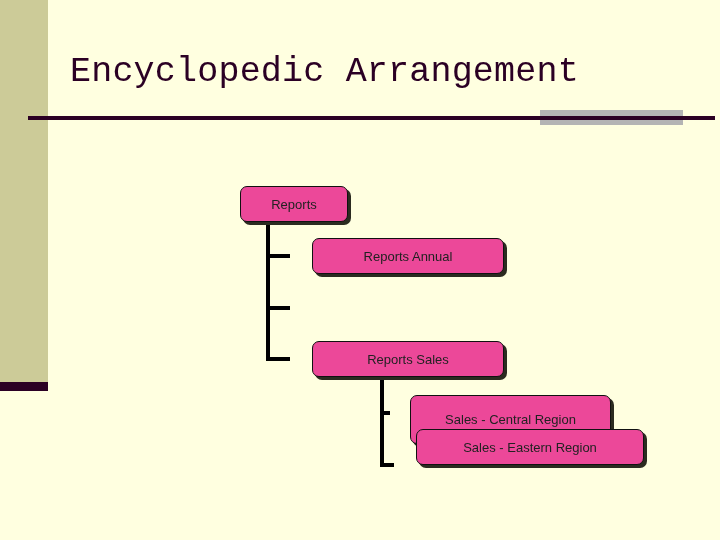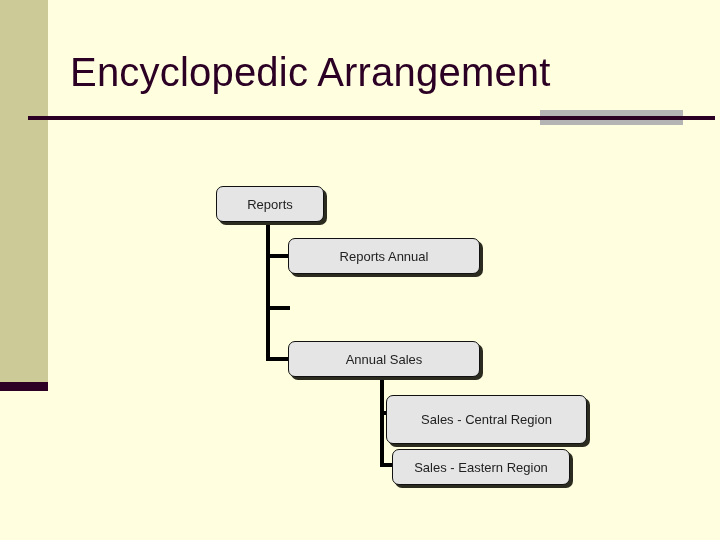--- a/index.html
+++ b/index.html
@@ -39,22 +39,22 @@
     height: 9px;
     background: #2B0024;
   }
 
   
   .slide-title {
     position: absolute;
     left: 70px;
     top: 50px;
     width: 620px;
-    font-family: Liberation Sans, sans-serif;
-    font-size: 40px;
+    font-family: Liberation Mono, monospace;
+    font-size: 35px;
     line-height: 44px;
     color: #2B0024;
     letter-spacing: 0.2px;
     white-space: nowrap;
   }
 
   
   .title-gray-block {
     position: absolute;
     left: 540px;
@@ -77,33 +77,34 @@
     position: absolute;
     left: 0;
     top: 0;
     width: 720px;
     height: 540px;
   }
 
   .node {
     position: absolute;
     box-sizing: border-box;
-    background: #e5e5e5;
+    background: #ec4899;
     border: 1px solid #111111;
     border-radius: 7px;
     color: #222222;
     font-family: "Liberation Sans", sans-serif;
     font-size: 13px;
     display: flex;
     align-items: center;
     justify-content: center;
     text-align: center;
     box-shadow: 3px 3px 0 -1px rgba(0,0,0,0.0),
                 3px 3px 0 0px #2b2b20;
     white-space: nowrap;
+    margin-left: 24px;
   }
   
   .node::after {
     content: "";
     position: absolute;
     left: 3px;
     top: 3px;
     right: -3px;
     bottom: -3px;
     border: 1px solid #111111;
@@ -116,21 +117,21 @@
     position: absolute;
     background: #000000;
   }
 
   
   .node-reports          { left: 216px; top: 186px; width: 108px; height: 36px; }
   .node-annual           { left: 288px; top: 238px; width: 192px; height: 36px; text-align: center; }
   .node-quarterly        { left: 288px; top: 290px; width: 192px; height: 36px; }
   .node-sales            { left: 288px; top: 341px; width: 192px; height: 36px; }
   .node-central          { left: 386px; top: 395px; width: 201px; height: 49px; }
-  .node-eastern          { left: 392px; top: 449px; width: 178px; height: 36px; }
+  .node-eastern          { left: 392px; top: 429px; width: 228px; height: 36px; }
 </style>
 </head>
 <body>
 
 <div id="slide">
 
   <div class="side-band"></div>
   <div class="side-band-foot"></div>
 
   <div class="slide-title">Encyclopedic Arrangement</div>
@@ -147,20 +148,20 @@
 
     <div class="connector" style="left:380px; top:377px; width:4px; height:90px;"></div>
     <div class="connector" style="left:380px; top:411px; width:10px; height:4px;"></div>
     <div class="connector" style="left:380px; top:463px; width:14px; height:4px;"></div>
 
     <div class="node node-reports">Reports</div>
 
     <div class="node node-annual">Reports Annual</div>
 
 
-    <div class="node node-sales">Annual Sales</div>
+    <div class="node node-sales">Reports Sales</div>
 
     <div class="node node-central">Sales - Central Region</div>
 
     <div class="node node-eastern">Sales - Eastern Region</div>
 
   </div>
 </div>
 
 </body></html>

